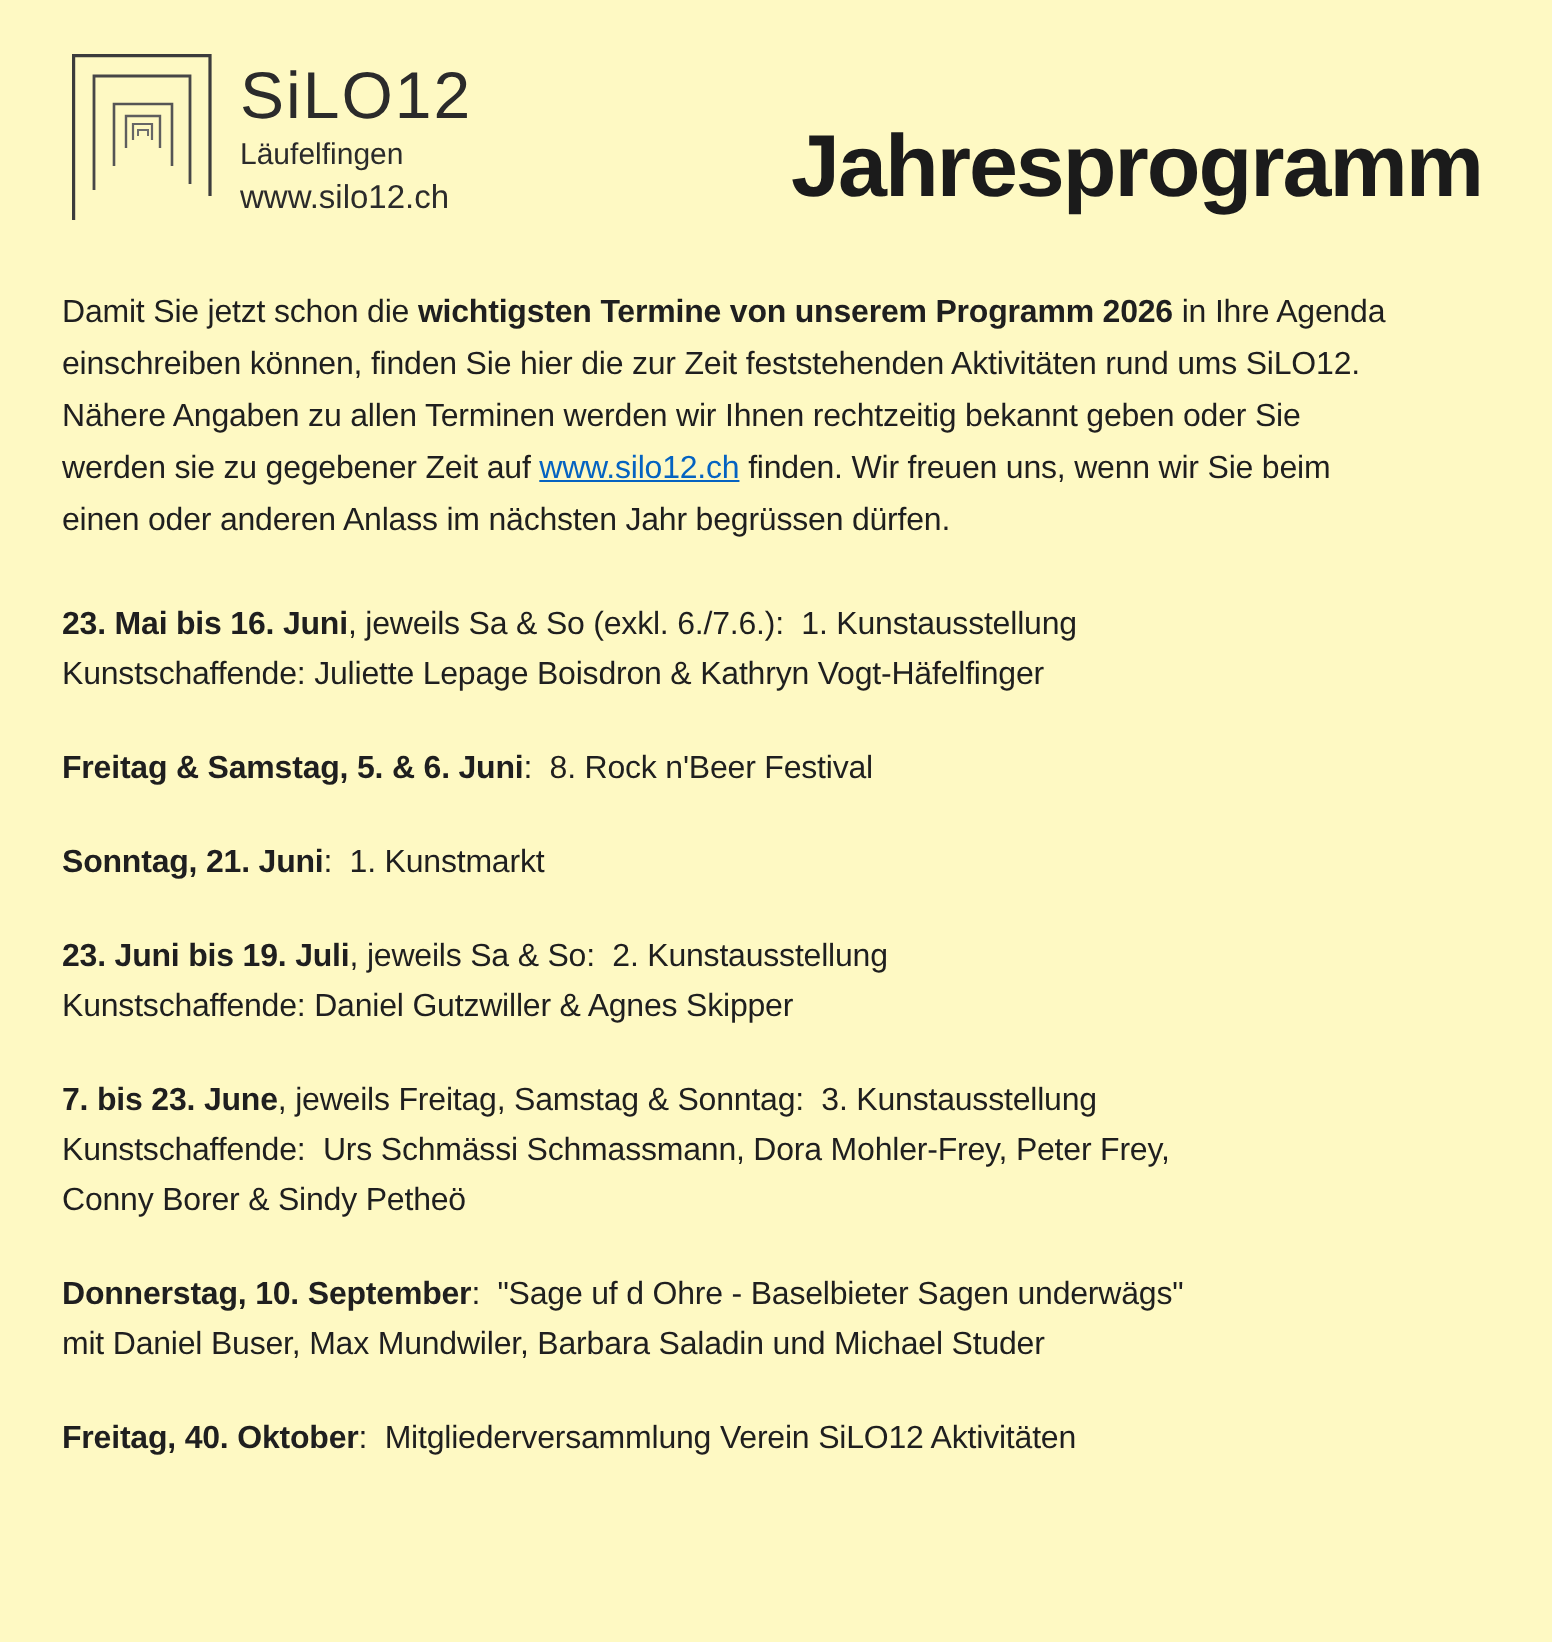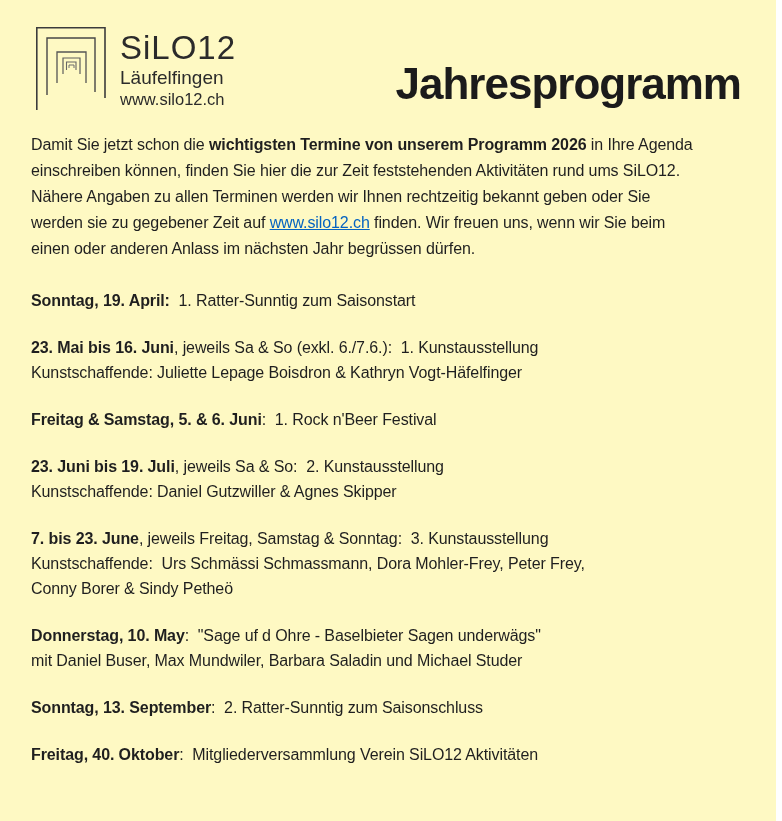--- a/index.html
+++ b/index.html
@@ -42,21 +42,21 @@
     color: #2b2b2b;
   }
   .logo-name {
     font-size: 33px;
     line-height: 34px;
     letter-spacing: 1px;
     font-weight: 400;
     white-space: nowrap;
   }
   .logo-subtitle {
-    font-size: 19px;
+    font-size: 15px;
     line-height: 24px;
     margin-top: 1px;
     white-space: nowrap;
   }
   .logo-url {
     font-size: 16.5px;
     line-height: 19px;
     white-space: nowrap;
   }
   .page-title {
@@ -66,21 +66,21 @@
     margin: 0;
     font-size: 44px;
     line-height: 46px;
     font-weight: 700;
     letter-spacing: -1px;
     color: #1b1b1b;
     white-space: nowrap;
   }
   
   .intro {
-    margin: 19px 7px 0 31px;
+    margin: 31px 7px 0 31px;
     font-size: 16px;
     letter-spacing: -0.1px;
     line-height: 26px;
     white-space: pre-wrap;
     color: #1f1f1f;
   }
   .intro b { font-weight: 700; }
   a.link {
     color: #0563c1;
     text-decoration: underline;
@@ -126,28 +126,27 @@
     <h1 class="page-title">Jahresprogramm</h1>
   </div>
 
   <p class="intro"><span>Damit Sie jetzt schon die </span><b>wichtigsten Termine von unserem Programm 2026</b><span> in Ihre Agenda
 einschreiben können, finden Sie hier die zur Zeit feststehenden Aktivitäten rund ums SiLO12.
 Nähere Angaben zu allen Terminen werden wir Ihnen rechtzeitig bekannt geben oder Sie
 werden sie zu gegebener Zeit auf </span><a href="#" class="link">www.silo12.ch</a><span> finden. Wir freuen uns, wenn wir Sie beim
 einen oder anderen Anlass im nächsten Jahr begrüssen dürfen.</span></p>
 
   <div class="events">
-    <p class="event"><b>Sonntag, 19. April:</b><span>  1. Ratter-Sunntig zum Saisonstart</span></p>
     <p class="event"><b>23. Mai bis 16. Juni</b><span>, jeweils Sa &amp; So (exkl. 6./7.6.):  1. Kunstausstellung
 Kunstschaffende: Juliette Lepage Boisdron &amp; Kathryn Vogt-Häfelfinger</span></p>
-    <p class="event"><b>Freitag &amp; Samstag, 5. &amp; 6. Juni</b><span>:  1. Rock n'Beer Festival</span></p>
+    <p class="event"><b>Freitag &amp; Samstag, 5. &amp; 6. Juni</b><span>:  8. Rock n'Beer Festival</span></p>
+    <p class="event"><b>Sonntag, 21. Juni</b><span>:  1. Kunstmarkt</span></p>
     <p class="event"><b>23. Juni bis 19. Juli</b><span>, jeweils Sa &amp; So:  2. Kunstausstellung
 Kunstschaffende: Daniel Gutzwiller &amp; Agnes Skipper</span></p>
     <p class="event"><b>7. bis 23. June</b><span>, jeweils Freitag, Samstag &amp; Sonntag:  3. Kunstausstellung
 Kunstschaffende:  Urs Schmässi Schmassmann, Dora Mohler-Frey, Peter Frey,
 Conny Borer &amp; Sindy Petheö</span></p>
-    <p class="event"><b>Donnerstag, 10. May</b><span>:  "Sage uf d Ohre - Baselbieter Sagen underwägs"
+    <p class="event"><b>Donnerstag, 10. September</b><span>:  "Sage uf d Ohre - Baselbieter Sagen underwägs"
 mit Daniel Buser, Max Mundwiler, Barbara Saladin und Michael Studer</span></p>
-    <p class="event"><b>Sonntag, 13. September</b><span>:  2. Ratter-Sunntig zum Saisonschluss</span></p>
     <p class="event"><b>Freitag, 40. Oktober</b><span>:  Mitgliederversammlung Verein SiLO12 Aktivitäten</span></p>
   </div>
 
 </div>
 
 </body></html>

